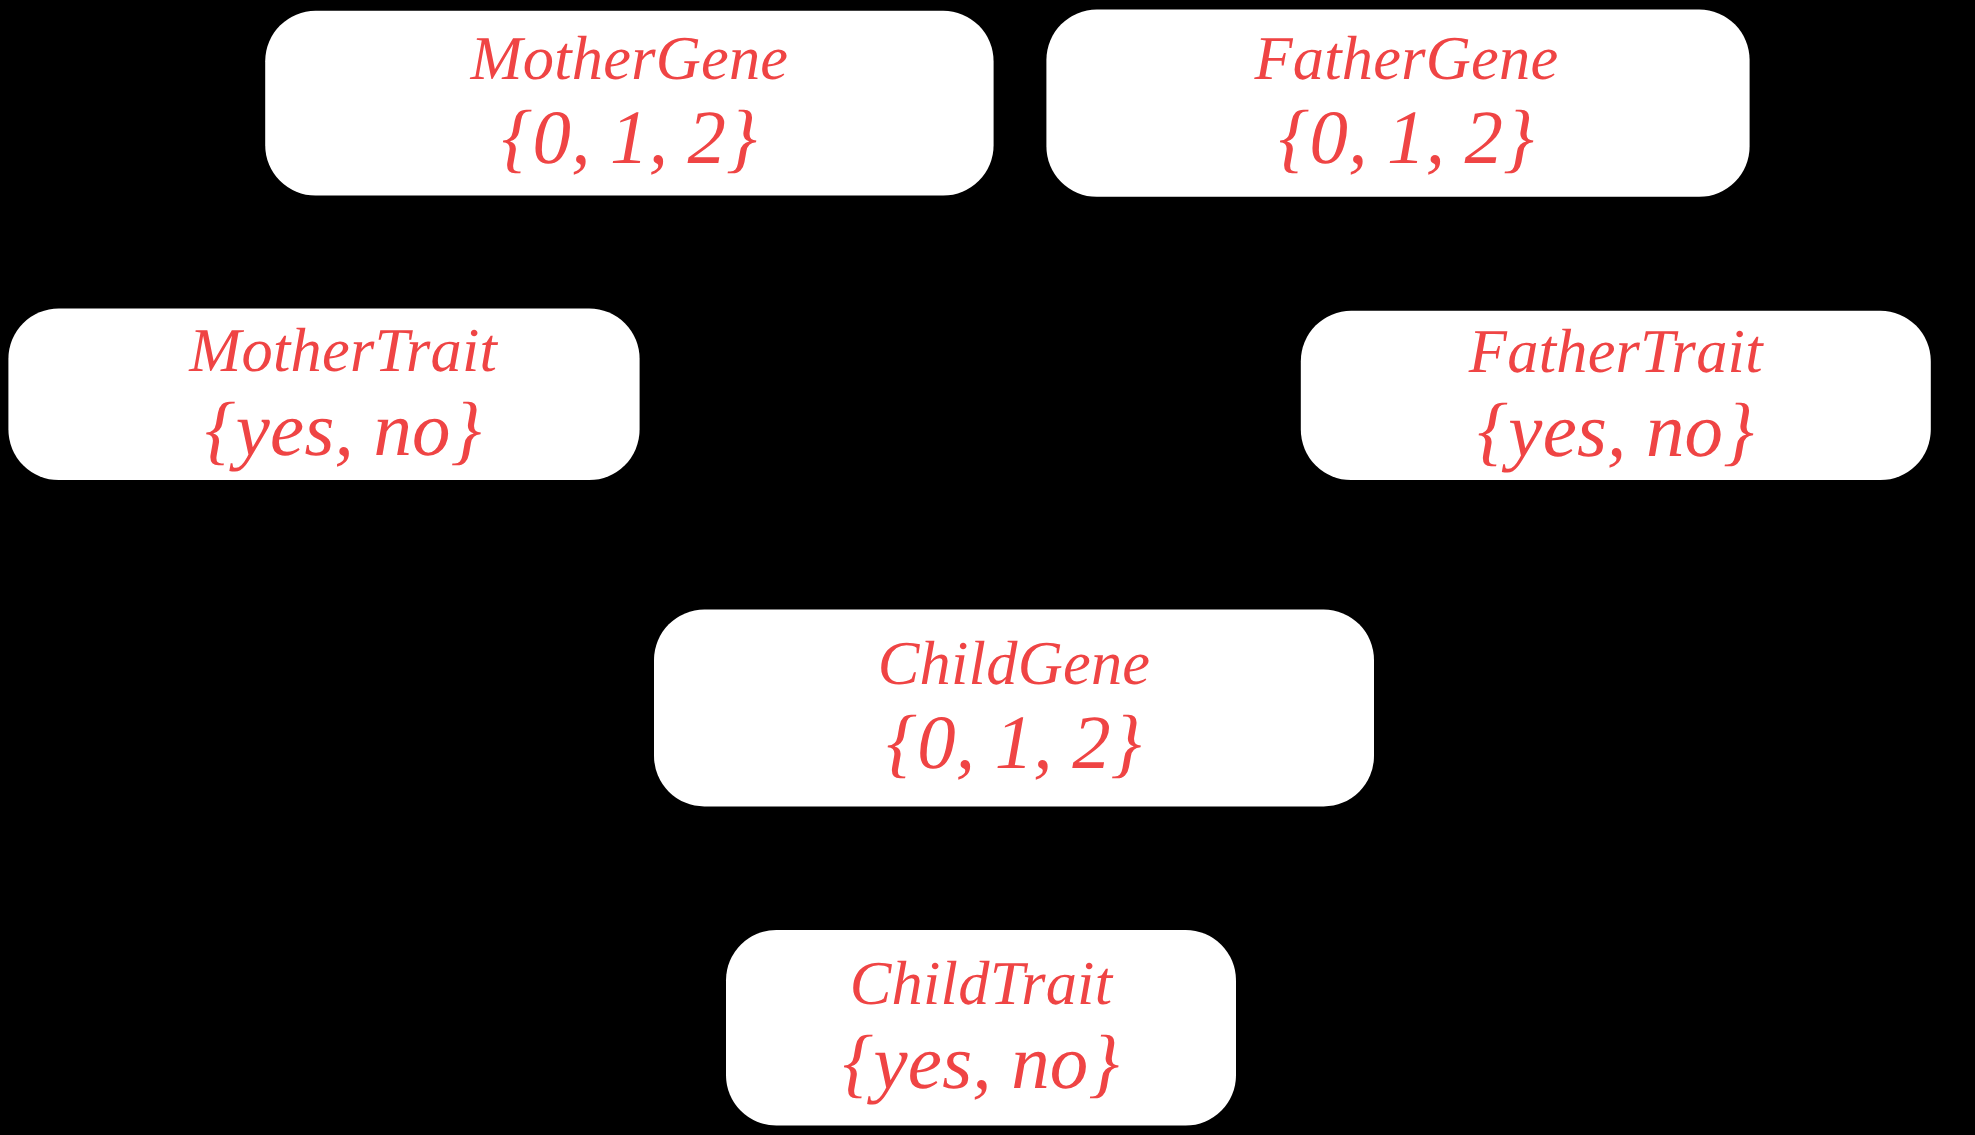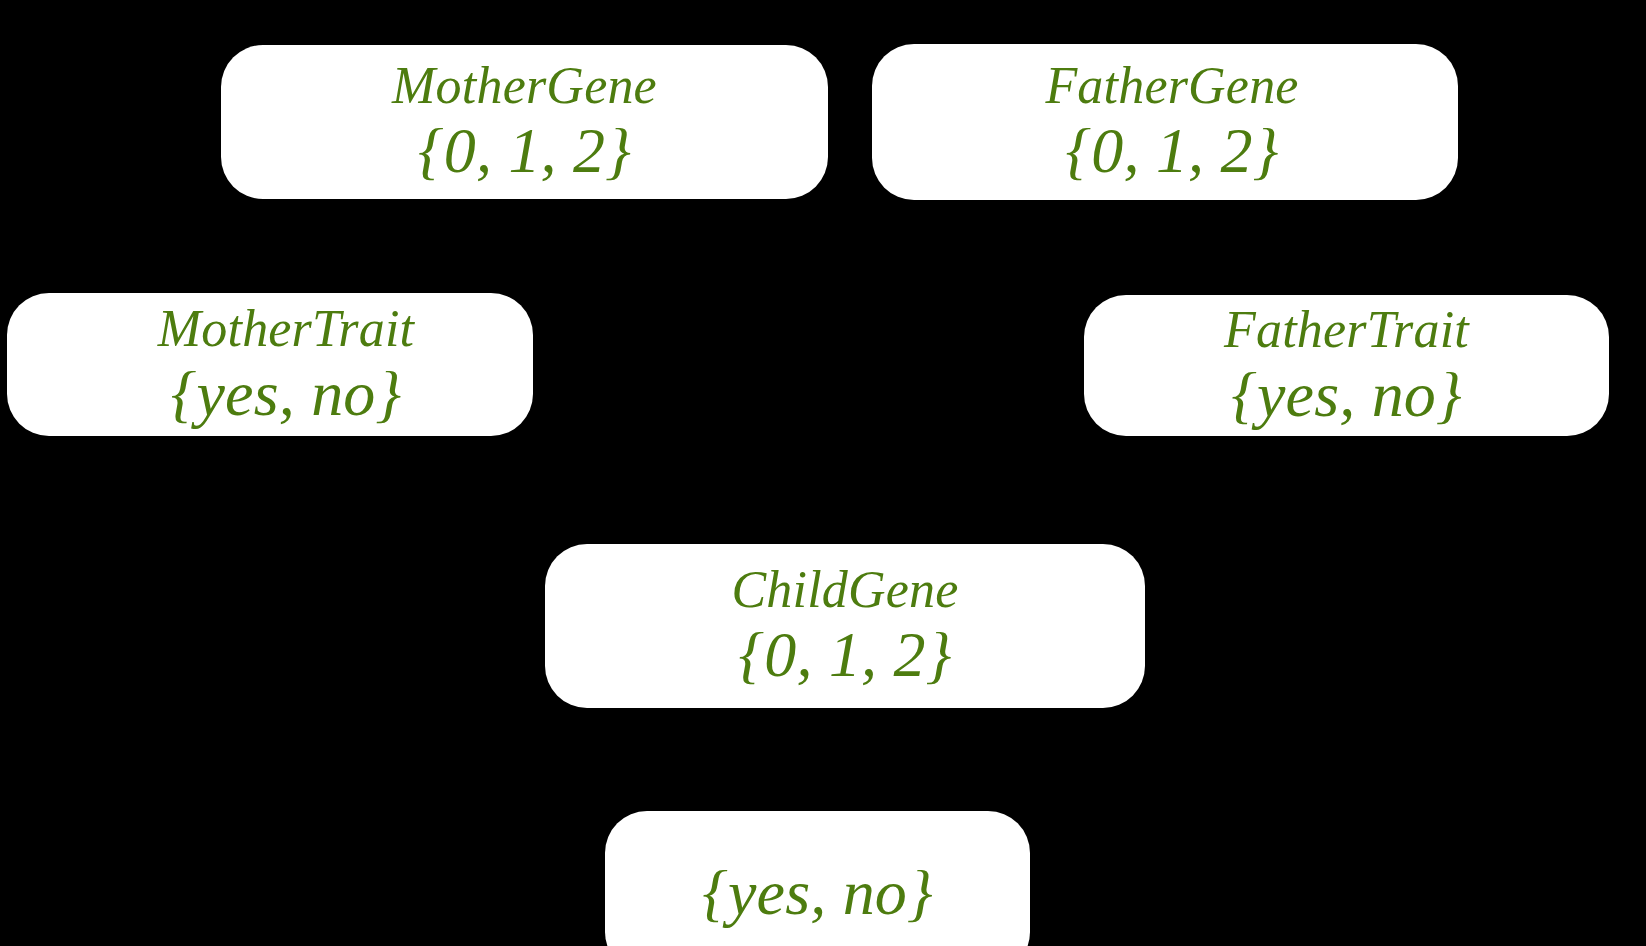--- a/index.html
+++ b/index.html
@@ -17,27 +17,26 @@
   }
   .node {
     position: absolute;
     background: #ffffff;
     border-radius: 42px;
     display: flex;
     flex-direction: column;
     align-items: center;
     justify-content: center;
     box-sizing: border-box;
-    color: #4d7c0f;
+    color: #ef4444;
     font-family: "Liberation Serif", "DejaVu Serif", serif;
     font-style: italic;
     line-height: 1.12;
     text-align: center;
     overflow: hidden;
-    margin-top: 36px;
   }
   .node .node-name {
     font-size: 52px;
     letter-spacing: 0.2px;
     white-space: nowrap;
   }
   .node .node-domain {
     font-size: 64px;
     letter-spacing: 0.2px;
     white-space: nowrap;
@@ -75,16 +74,17 @@
     <span class="node-name">FatherTrait</span>
     <span class="node-domain">{yes, no}</span>
   </div>
 
   <div class="node" id="node-child-gene">
     <span class="node-name">ChildGene</span>
     <span class="node-domain">{0, 1, 2}</span>
   </div>
 
   <div class="node" id="node-child-trait">
+    <span class="node-name">ChildTrait</span>
     <span class="node-domain">{yes, no}</span>
   </div>
 
 </div>
 
 </body></html>

